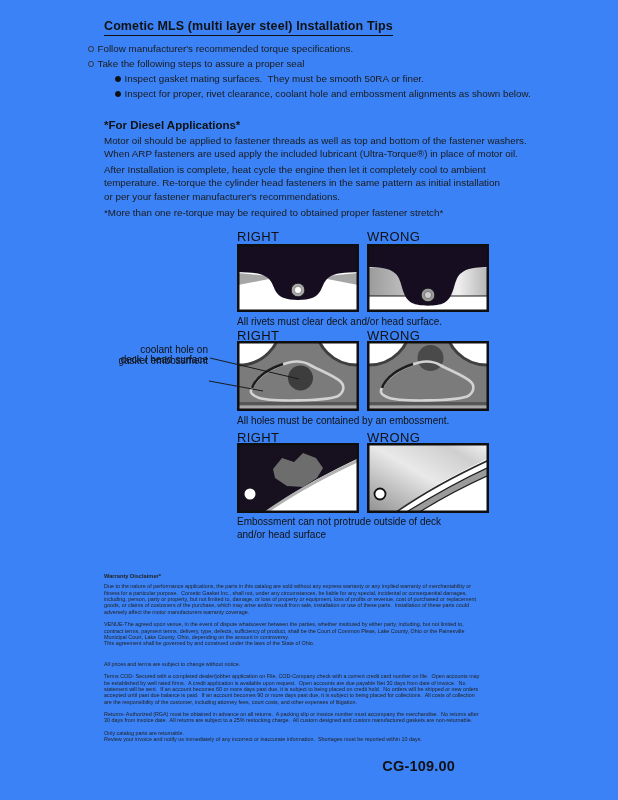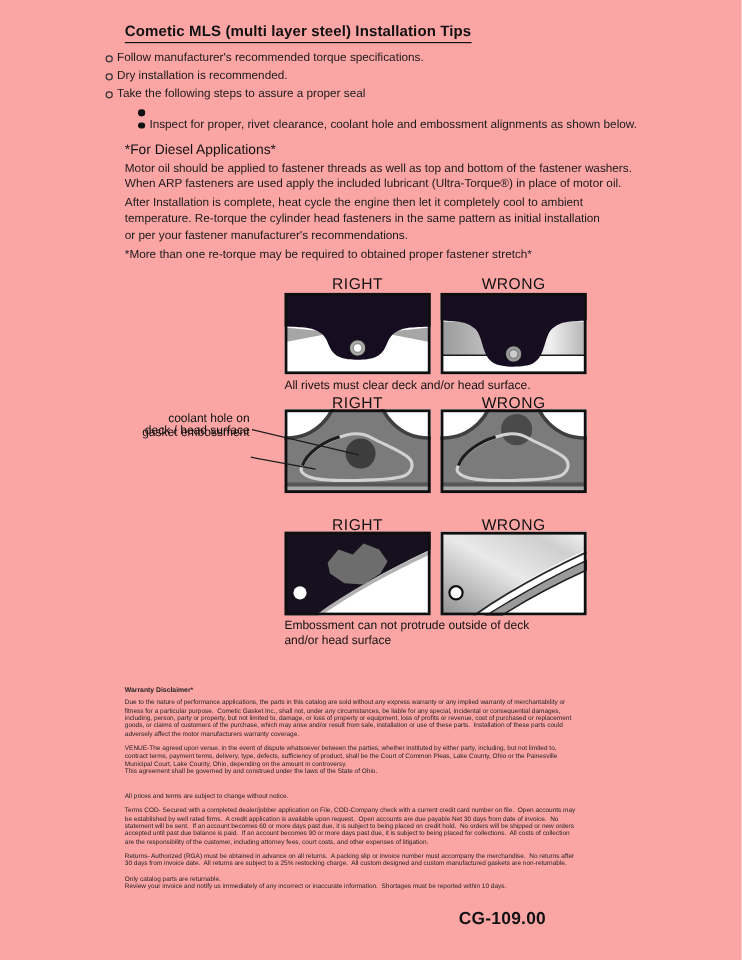--- a/index.html
+++ b/index.html
@@ -1,35 +1,35 @@
 <!DOCTYPE html>
 <html><head>
 <meta charset="utf-8">
 <style>
   html,body{margin:0;padding:0;background:#ffffff;}
-  #page{position:relative;width:618px;height:800px;background:#fca5a5;overflow:hidden;
+  #page{position:relative;width:618px;height:800px;background:#3b82f6;overflow:hidden;
         font-family:"Liberation Sans",sans-serif;color:#1a1a1a;}
   .abs{position:absolute;}
   .pre{white-space:pre-wrap;}
 
   .title{left:104px;top:19px;font-size:12.5px;font-weight:bold;letter-spacing:.1px;
          border-bottom:1.6px solid #111;padding-bottom:1.5px;color:#111;}
 
   .bullets{left:88px;top:41px;font-size:9.8px;line-height:15px;width:470px;}
   .b-row{display:flex;align-items:flex-start;}
   .b-row.sub{margin-left:27px;}
   .b-dot{flex:0 0 auto;width:3.5px;height:3.5px;border:1px solid #333;border-radius:50%;
          margin:5.2px 4px 0 0;}
   .b-dot.filled{background:#111;border-color:#111;}
 
-  .diesel-h{left:104px;top:119px;font-size:11.5px;font-weight:normal;color:#111;}
+  .diesel-h{left:104px;top:119px;font-size:11.5px;font-weight:bold;color:#111;}
   .d-para{left:104px;width:462px;font-size:9.8px;line-height:13.3px;}
   .d1{top:134px;} .d2{top:163px;} .d3{top:206px;}
 
-  .rw{width:122px;text-align:center;font-size:13px;letter-spacing:.4px;color:#111;}
+  .rw{width:122px;font-size:13px;letter-spacing:.4px;color:#111;}
   .panel{width:122px;border:0;display:block;}
   .cap{font-size:10px;color:#111;line-height:13px;}
 
   .sidelabel{width:120px;text-align:right;font-size:10px;line-height:10px;color:#111;}
 
   .warranty{left:104px;top:573px;width:415px;font-size:5.4px;line-height:6.33px;color:#222;}
   .warranty h4{margin:0 0 4px 0;font-size:5.7px;}
   .warranty p{margin:0 0 6.3px 0;text-align:justify;}
   .warranty p.bigGap{margin-bottom:14px;}
   .warranty p:last-child{margin-bottom:0;}
@@ -45,28 +45,25 @@
 
   <div class="abs title">Cometic MLS (multi layer steel) Installation Tips</div>
 
   <div class="abs bullets">
     <div class="b-row">
       <span class="b-dot"></span>
       <span>Follow manufacturer's recommended torque specifications.</span>
     </div>
     <div class="b-row">
       <span class="b-dot"></span>
-      <span>Dry installation is recommended.</span>
-    </div>
-    <div class="b-row">
-      <span class="b-dot"></span>
       <span>Take the following steps to assure a proper seal</span>
     </div>
     <div class="b-row sub">
       <span class="b-dot filled"></span>
+      <span class="pre">Inspect gasket mating surfaces.  They must be smooth 50RA or finer.</span>
     </div>
     <div class="b-row sub">
       <span class="b-dot filled"></span>
       <span>Inspect for proper, rivet clearance, coolant hole and embossment alignments as shown below.</span>
     </div>
   </div>
 
   <div class="abs diesel-h">*For Diesel Applications*</div>
   <div class="abs d-para d2 pre">After Installation is complete, heat cycle the engine then let it completely cool to ambient
 temperature. Re-torque the cylinder head fasteners in the same pattern as initial installation
@@ -137,20 +134,21 @@
     <path d="M15,47 C20,34 38,25 52,21.5 C58,20 66,20 73,24 C84,30 98,35 104,41 C108,45 107,52 100,55.5 C88,60 32,61 21,56.5 C14,53.5 12.5,51 15,47 Z" fill="none" stroke="#d2d2d2" stroke-width="2.6" stroke-linejoin="round"></path>
     <path d="M15,47 C19,36 32,27.5 46,23" fill="none" stroke="#1c1c1c" stroke-width="2.6"></path>
     <rect x="1.25" y="1.25" width="119.5" height="67.5" fill="none" stroke="#0f0f0f" stroke-width="2.5"></rect>
   </svg>
 
   <svg class="abs" style="left:200px;top:350px;z-index:5;pointer-events:none" width="110" height="45" viewBox="0 0 110 45">
     <line x1="10" y1="8" x2="99" y2="29" stroke="#1a1a1a" stroke-width="1"></line>
     <line x1="9" y1="31" x2="63" y2="41" stroke="#1a1a1a" stroke-width="1"></line>
   </svg>
 
+  <div class="abs cap" style="left:237px;top:414px">All holes must be contained by an embossment.</div>
 
   <div class="abs rw" style="left:237px;top:430px">RIGHT</div>
   <div class="abs rw" style="left:367px;top:430px">WRONG</div>
 
   <svg class="abs panel" style="left:237px;top:443px" width="122" height="70" viewBox="0 0 122 70">
     <rect width="122" height="70" fill="#ffffff"></rect>
     <path d="M0,0 H122 V15 C94,28 56,48 28,70 H0 Z" fill="#17101f"></path>
     <path d="M122,17 C94,30 56,50 28,70" fill="none" stroke="#b2b2b2" stroke-width="3"></path>
     <path d="M36,26 L45,15 L57,19 L66,10 L79,15 L86,25 L80,35 L66,44 L50,43 L38,35 Z" fill="#6d6d6d"></path>
     <circle cx="13" cy="51" r="5.5" fill="#ffffff"></circle>

